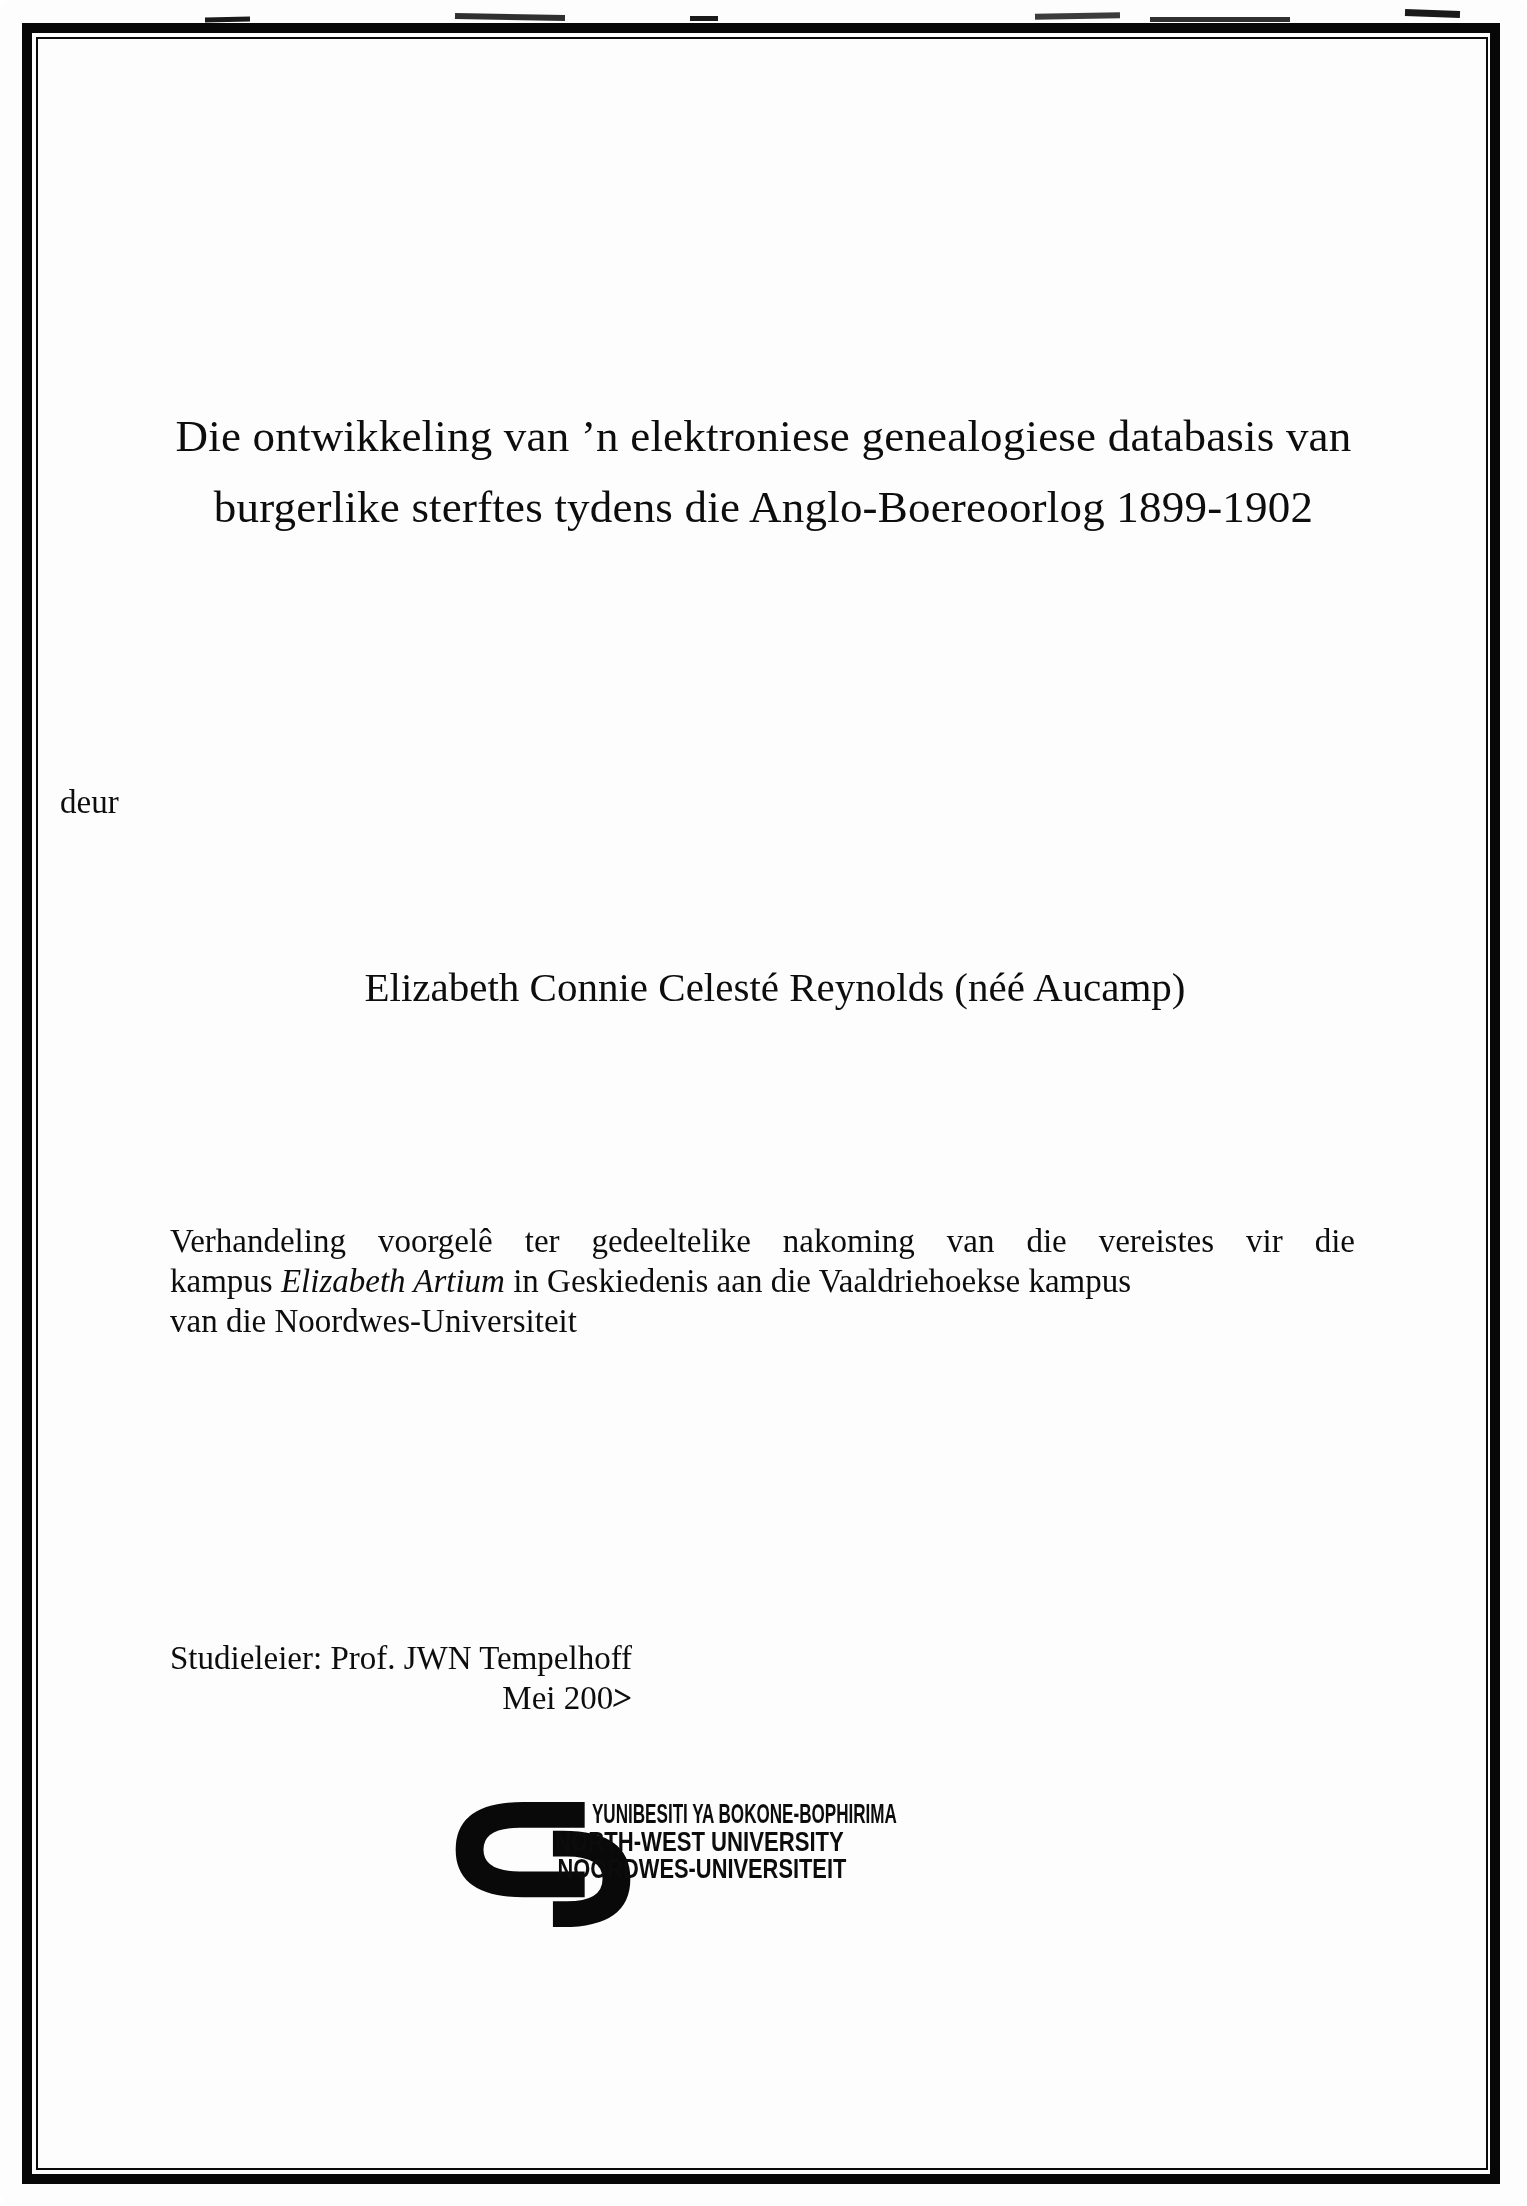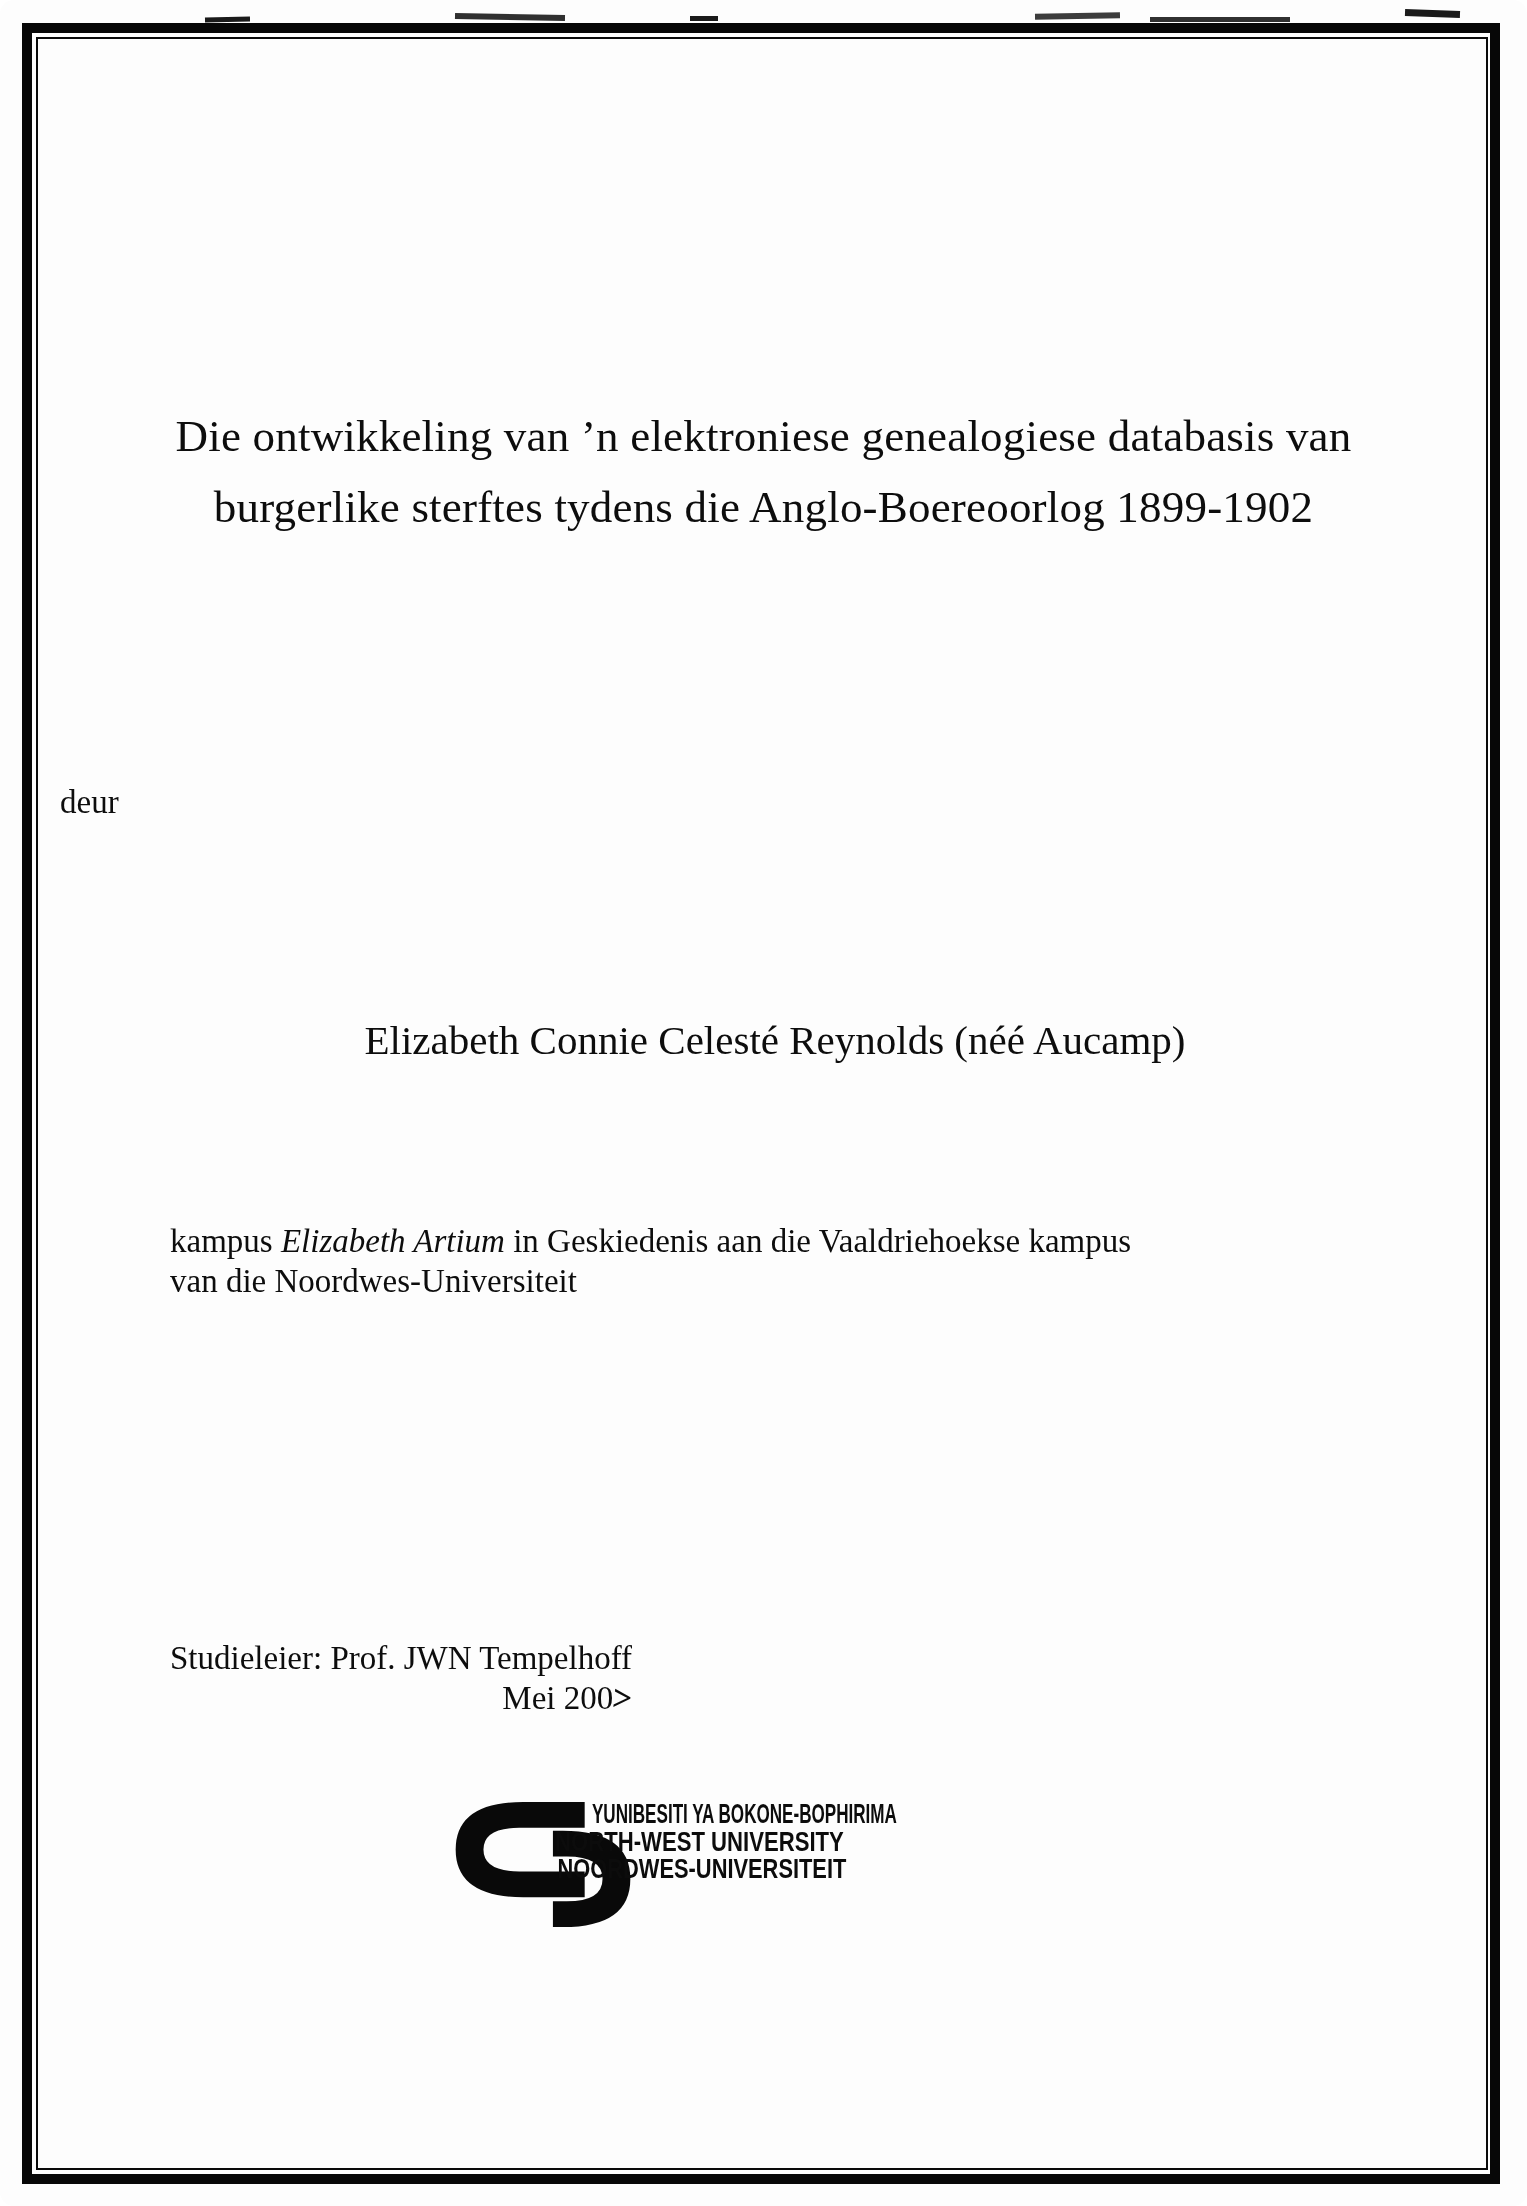--- a/index.html
+++ b/index.html
@@ -51,21 +51,21 @@
 
   .byline-label {
     position: absolute;
     left: 60px; top: 784px;
     width: 1430px;
     font-size: 33px;
   }
 
   .author-name {
     position: absolute;
-    left: 60px; top: 1016px;
+    left: 60px; top: 963px;
     width: 1430px;
     text-align: center;
     font-size: 41px;
     white-space: nowrap;
   }
 
   .thesis-statement {
     position: absolute;
     left: 170px; top: 1221px;
     width: 1185px;
@@ -132,20 +132,21 @@
   <div class="thesis-title">
     <div>Die ontwikkeling van ’n elektroniese genealogiese databasis van</div>
     <div>burgerlike sterftes tydens die Anglo-Boereoorlog 1899-1902</div>
   </div>
 
   <div class="byline-label">deur</div>
 
   <div class="author-name">Elizabeth Connie Celesté Reynolds (néé Aucamp)</div>
 
   <div class="thesis-statement">
+    <div class="justified">Verhandeling voorgelê ter gedeeltelike nakoming van die vereistes vir die</div>
     <div><span>kampus </span><span class="italic">Elizabeth Artium</span><span> in Geskiedenis aan die Vaaldriehoekse kampus</span></div>
     <div>van die Noordwes-Universiteit</div>
   </div>
 
   <div class="footer-block">
     <div>Studieleier: Prof. JWN Tempelhoff</div>
     <div><span>Mei 200</span><span class="date-glyph">&gt;</span></div>
   </div>
 
   <svg class="logo-mark" viewBox="0 0 176 131" aria-hidden="true">

